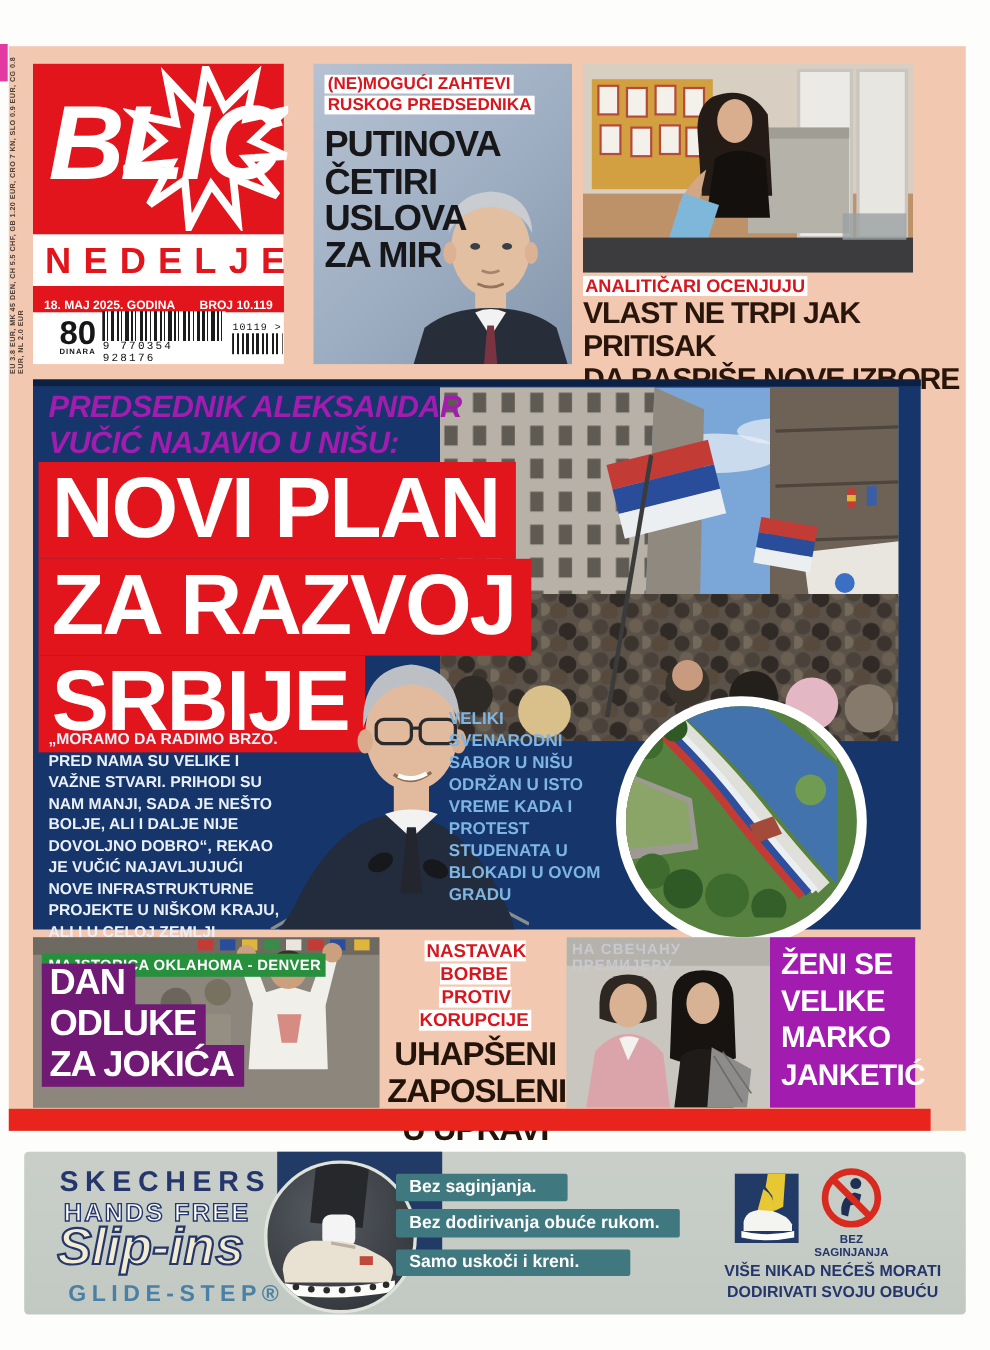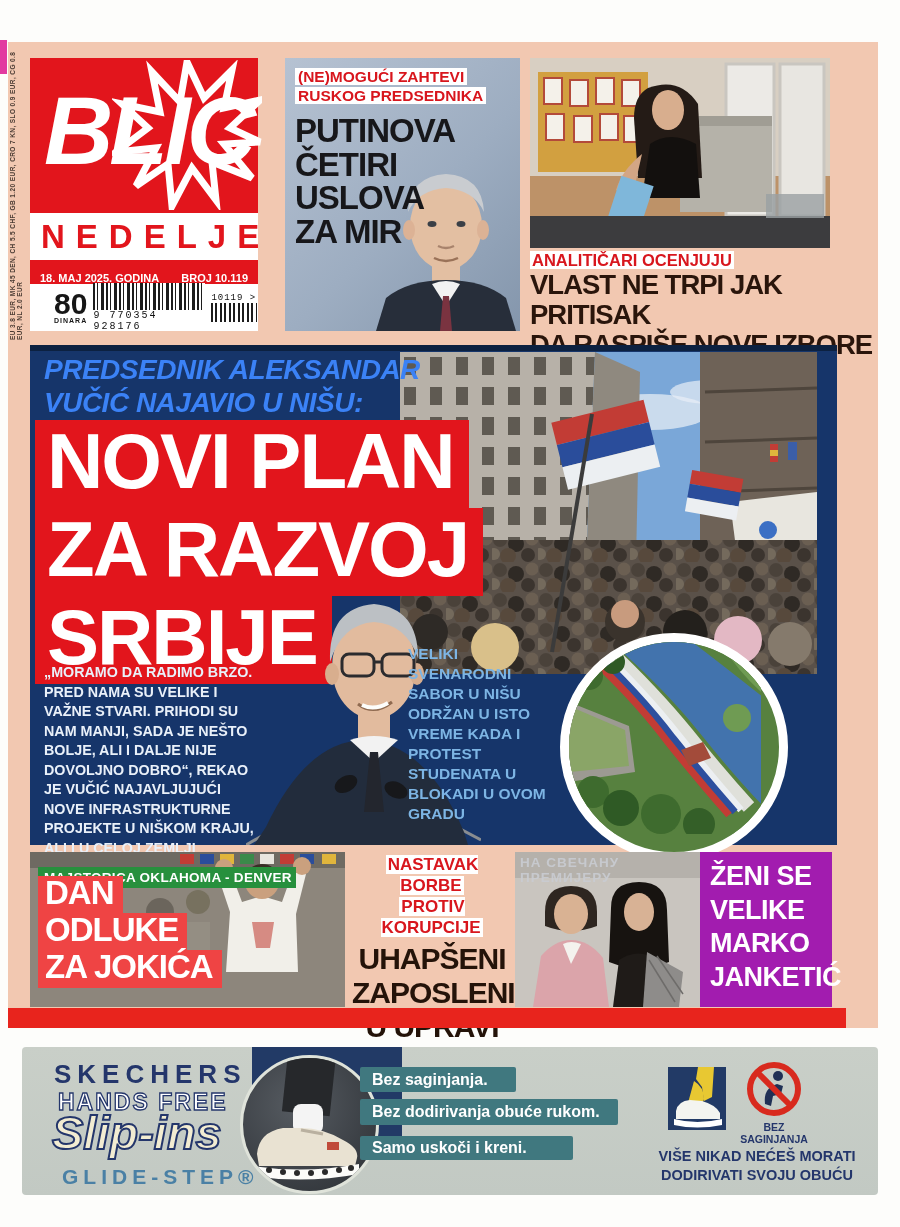--- a/index.html
+++ b/index.html
@@ -40,33 +40,33 @@
   .putinhead{font-size:33px;line-height:33.5px;font-weight:bold;color:#17171a;letter-spacing:-1px;}
 
   
   .ballotphoto{left:530px;top:58px;width:300px;height:190px;overflow:hidden;background:#d6cdc0;}
   .caption-kicker{font-size:16.5px;font-weight:bold;color:#d8161d;}
   .caption-kicker span{background:#fff;padding:0 2px;}
   .electhead{font-size:27.5px;line-height:30px;font-weight:bold;color:#2a150b;letter-spacing:-1px;}
 
   
   .bluepanel{left:30px;top:345px;width:807px;height:500px;background:#16356a;border-top:6px solid #0c2141;box-sizing:border-box;}
-  .mainkicker{font-size:28px;line-height:33px;font-weight:bold;font-style:italic;color:#3b82f6;letter-spacing:-.5px;}
+  .mainkicker{font-size:28px;line-height:33px;font-weight:bold;font-style:italic;color:#a21caf;letter-spacing:-.5px;}
   .bigline{background:#e2151c;color:#ffffff;font-weight:bold;font-size:78px;line-height:74px;
            padding:4px 15px 10px 12px;letter-spacing:-2px;display:inline-block;}
   .quote{font-size:14.3px;line-height:19.5px;font-weight:bold;color:#e9f0f9;}
   .sidenote{font-size:15.5px;line-height:20px;font-weight:bold;color:#7db5e4;}
   .crowdphoto{left:400px;top:352px;width:417px;height:322px;overflow:hidden;}
   .rivercircle{left:560px;top:633px;width:210px;height:210px;border-radius:50%;border:9px solid #ffffff;overflow:hidden;background:#57813f;}
 
   
   .sportbox{left:30px;top:852px;width:315px;height:155px;overflow:hidden;background:#8d867c;}
   .sportkick{position:absolute;left:8px;top:15px;width:258px;height:21px;background:#27903d;color:#fff;
              font-size:13.5px;font-weight:bold;line-height:21px;padding-left:6px;box-sizing:border-box;letter-spacing:.3px;}
-  .greenline{background:#ef4444;color:#fff;font-weight:bold;font-size:33px;line-height:32px;padding:1px 9px 5px 7px;display:inline-block;letter-spacing:-1px;}
+  .greenline{background:#701a75;color:#fff;font-weight:bold;font-size:33px;line-height:32px;padding:1px 9px 5px 7px;display:inline-block;letter-spacing:-1px;}
   .corrbox{left:352px;top:854px;width:160px;text-align:center;}
   .corrhead{font-size:30px;line-height:34px;font-weight:bold;color:#241309;letter-spacing:-1px;}
   .wedphoto{left:515px;top:852px;width:185px;height:155px;overflow:hidden;background:#c9c5bf;}
   .wedcaption{position:absolute;left:5px;top:3px;font-size:13.5px;font-weight:bold;color:#c9ccd2;letter-spacing:1px;opacity:.9;}
   .purplebox{left:700px;top:852px;width:132px;height:155px;background:#a21caf;color:#fff;
              font-size:27px;line-height:33.5px;font-weight:bold;padding:8px 0 0 10px;box-sizing:border-box;letter-spacing:-.5px;}
   .redstrip{left:8px;top:1008px;width:838px;height:20px;background:#e8241d;}
 
   
   .ad{left:22px;top:1047px;width:856px;height:148px;background:linear-gradient(180deg,#c9cfc8,#c2c9c3);border-radius:4px;}

